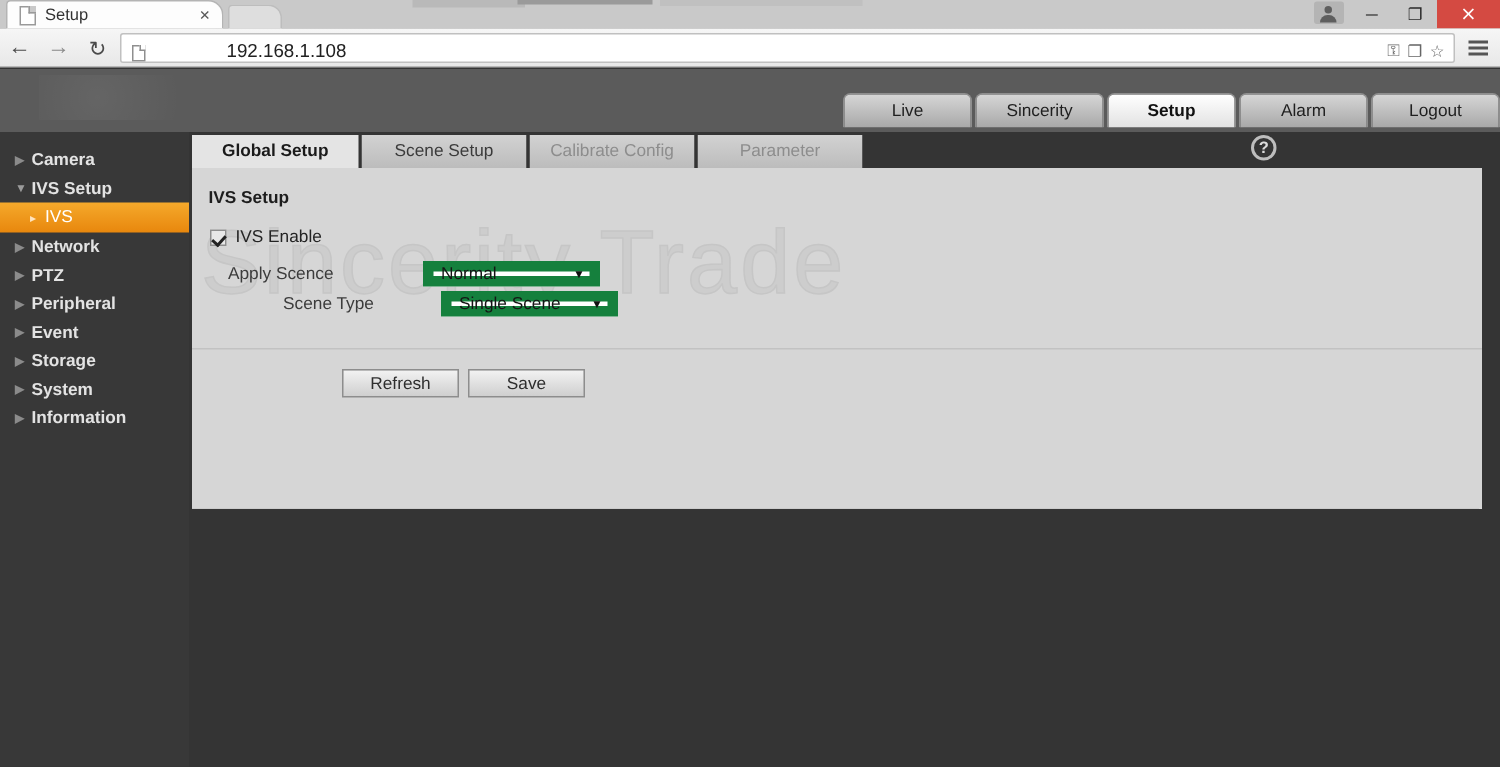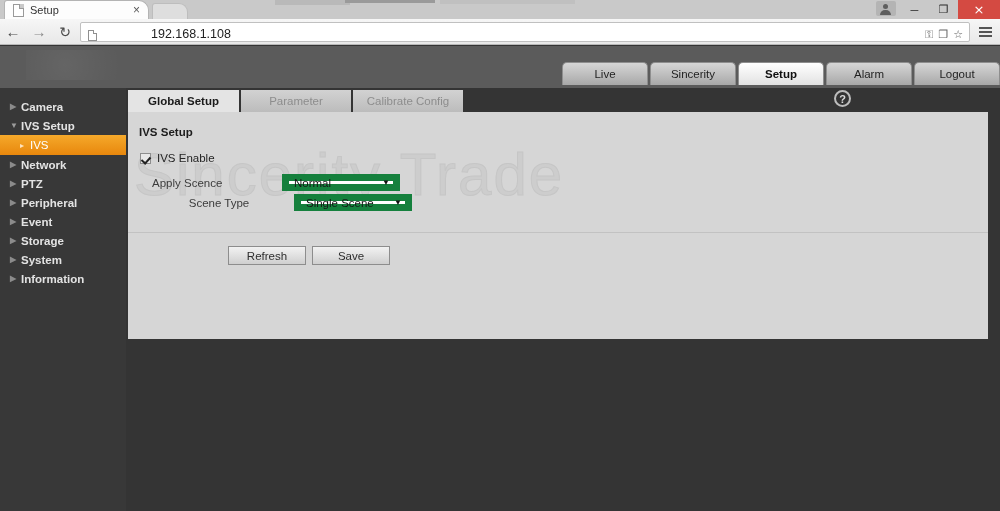--- a/index.html
+++ b/index.html
@@ -378,22 +378,23 @@
     <div class="side-item">
       <span class="arrow">▶</span>
       <span>Information</span>
     </div>
   </div>
 
   <div class="panel"></div>
 
   <div class="panel-tabbar">
     <div class="ptab active">Global Setup</div>
+    <div class="ptab">Scene Setup</div>
+    <div class="ptab disabled">Calibrate Config</div>
     <div class="ptab disabled">Parameter</div>
-    <div class="ptab disabled">Calibrate Config</div>
   </div>
 
   <div class="help-icon">?</div>
 
   <div class="panel-body">
     <div class="watermark">Sincerity Trade</div>
 
     <div class="sec-title">IVS Setup</div>
 
     <div class="cb-row">

